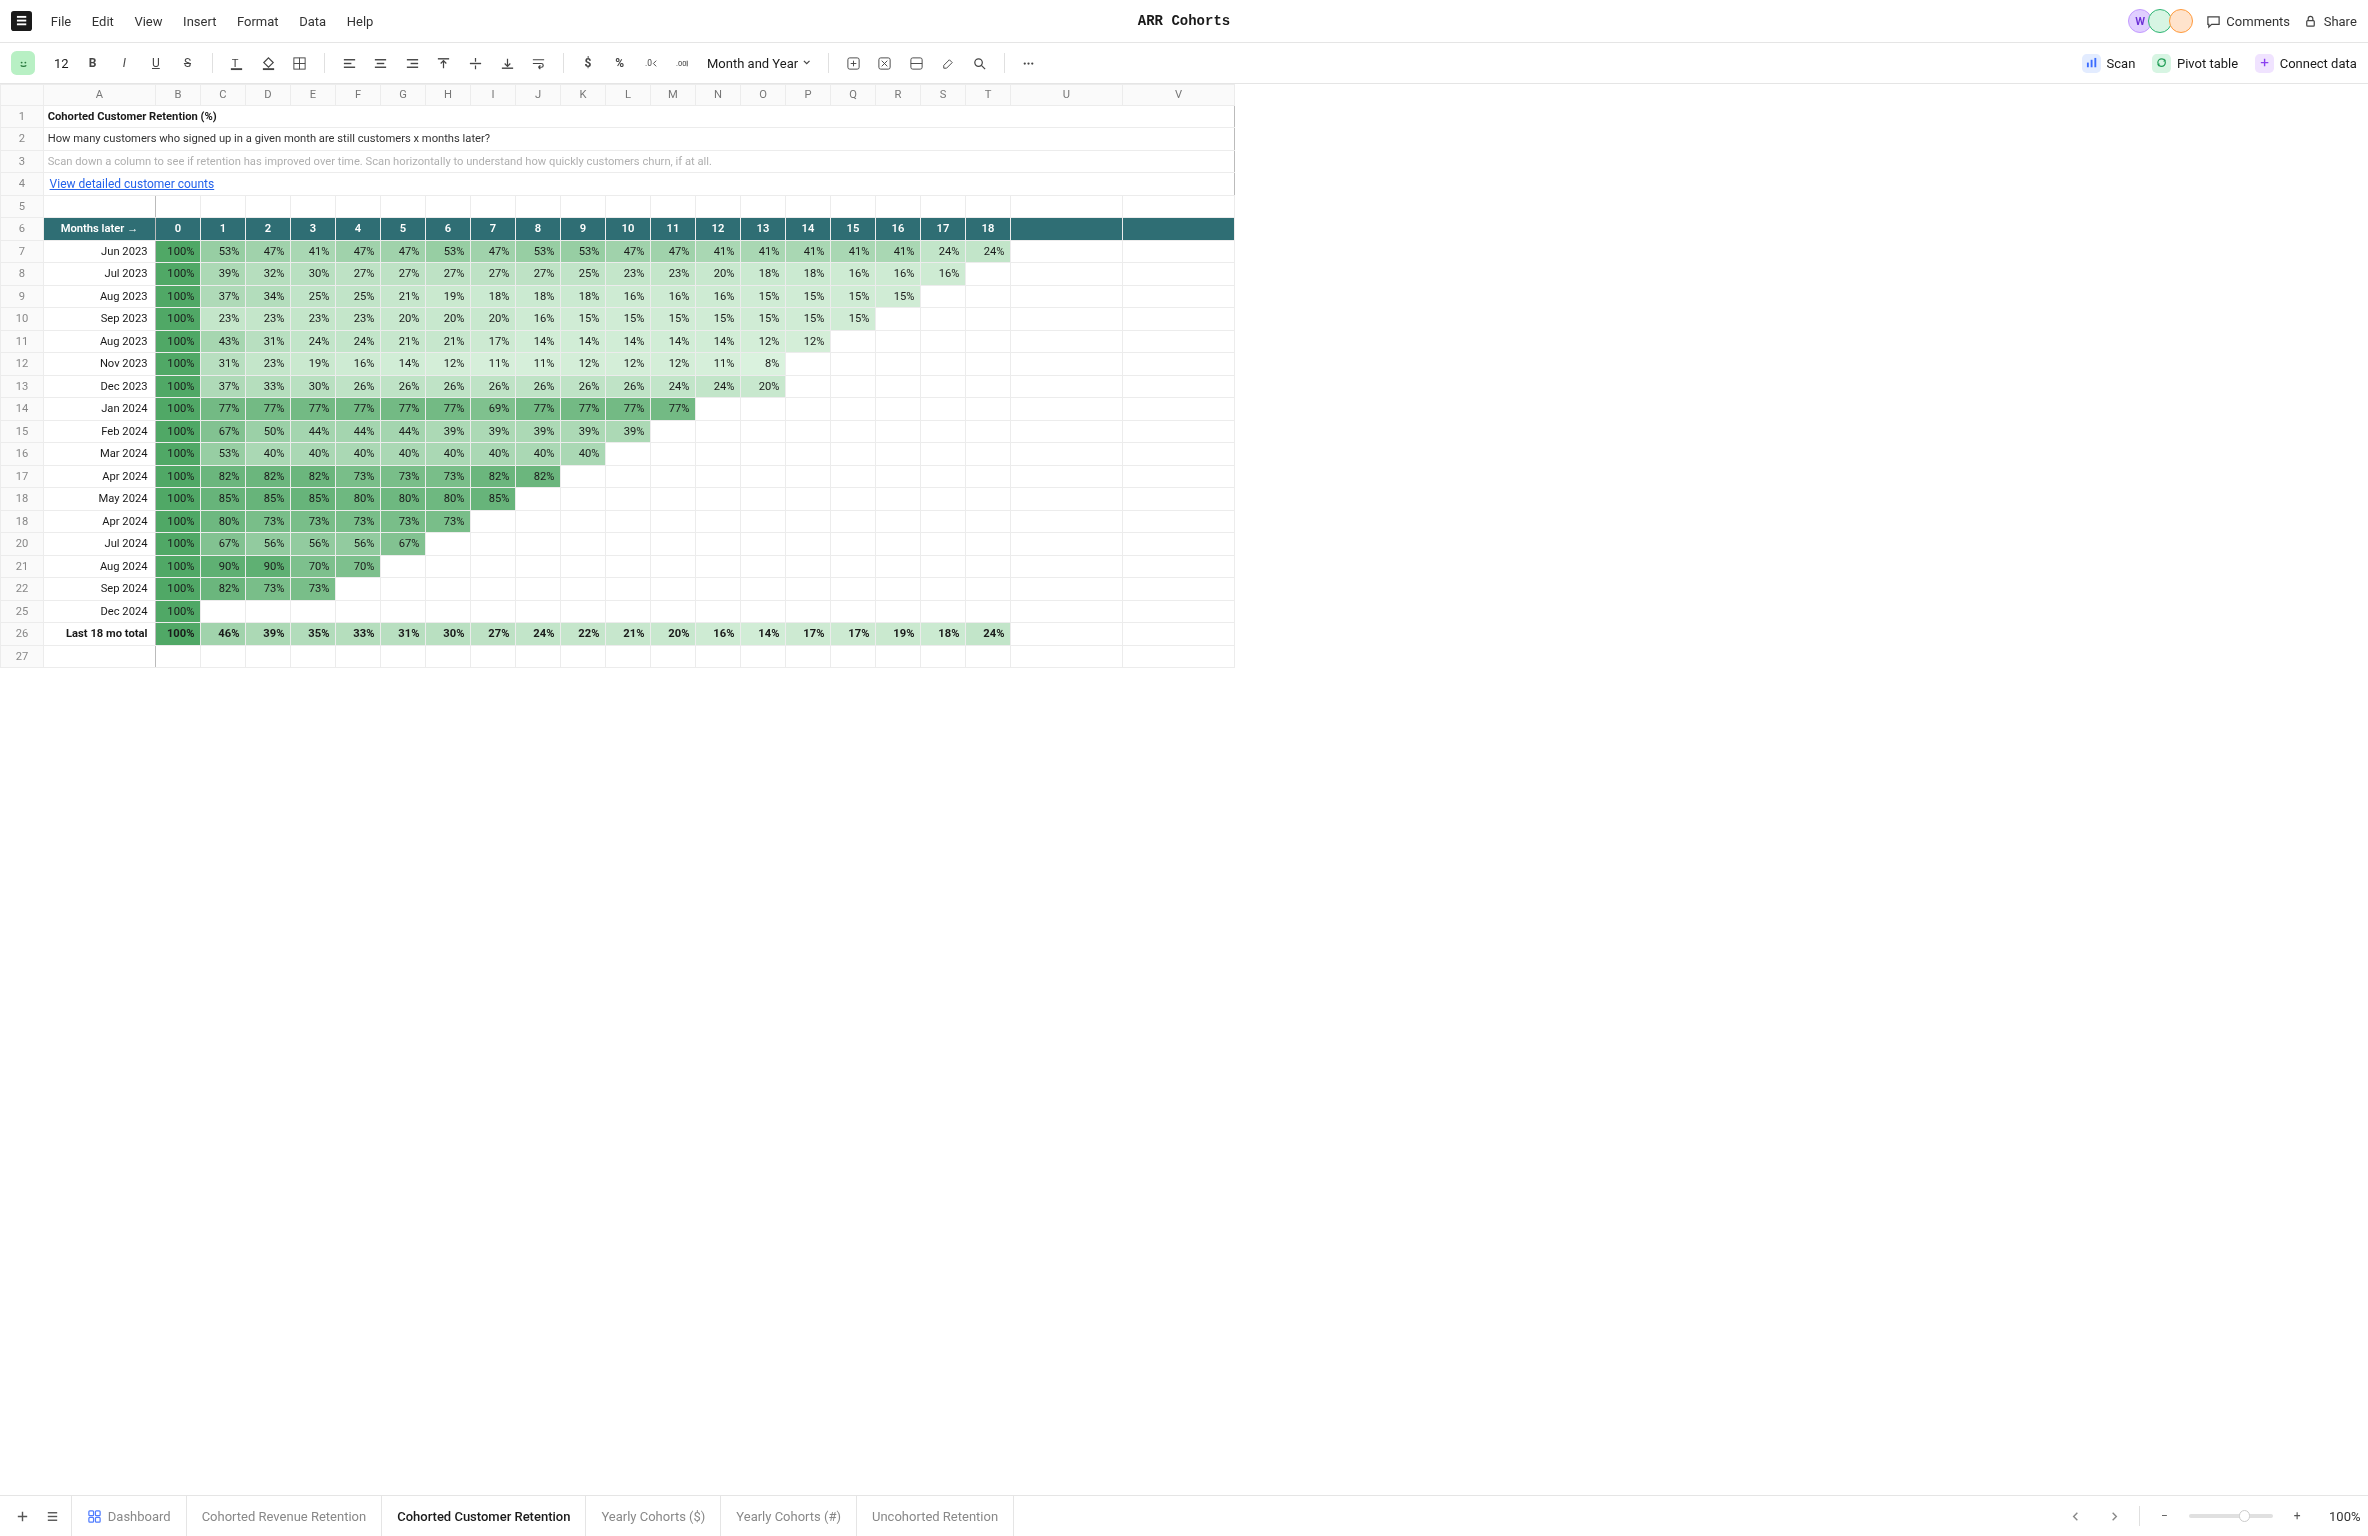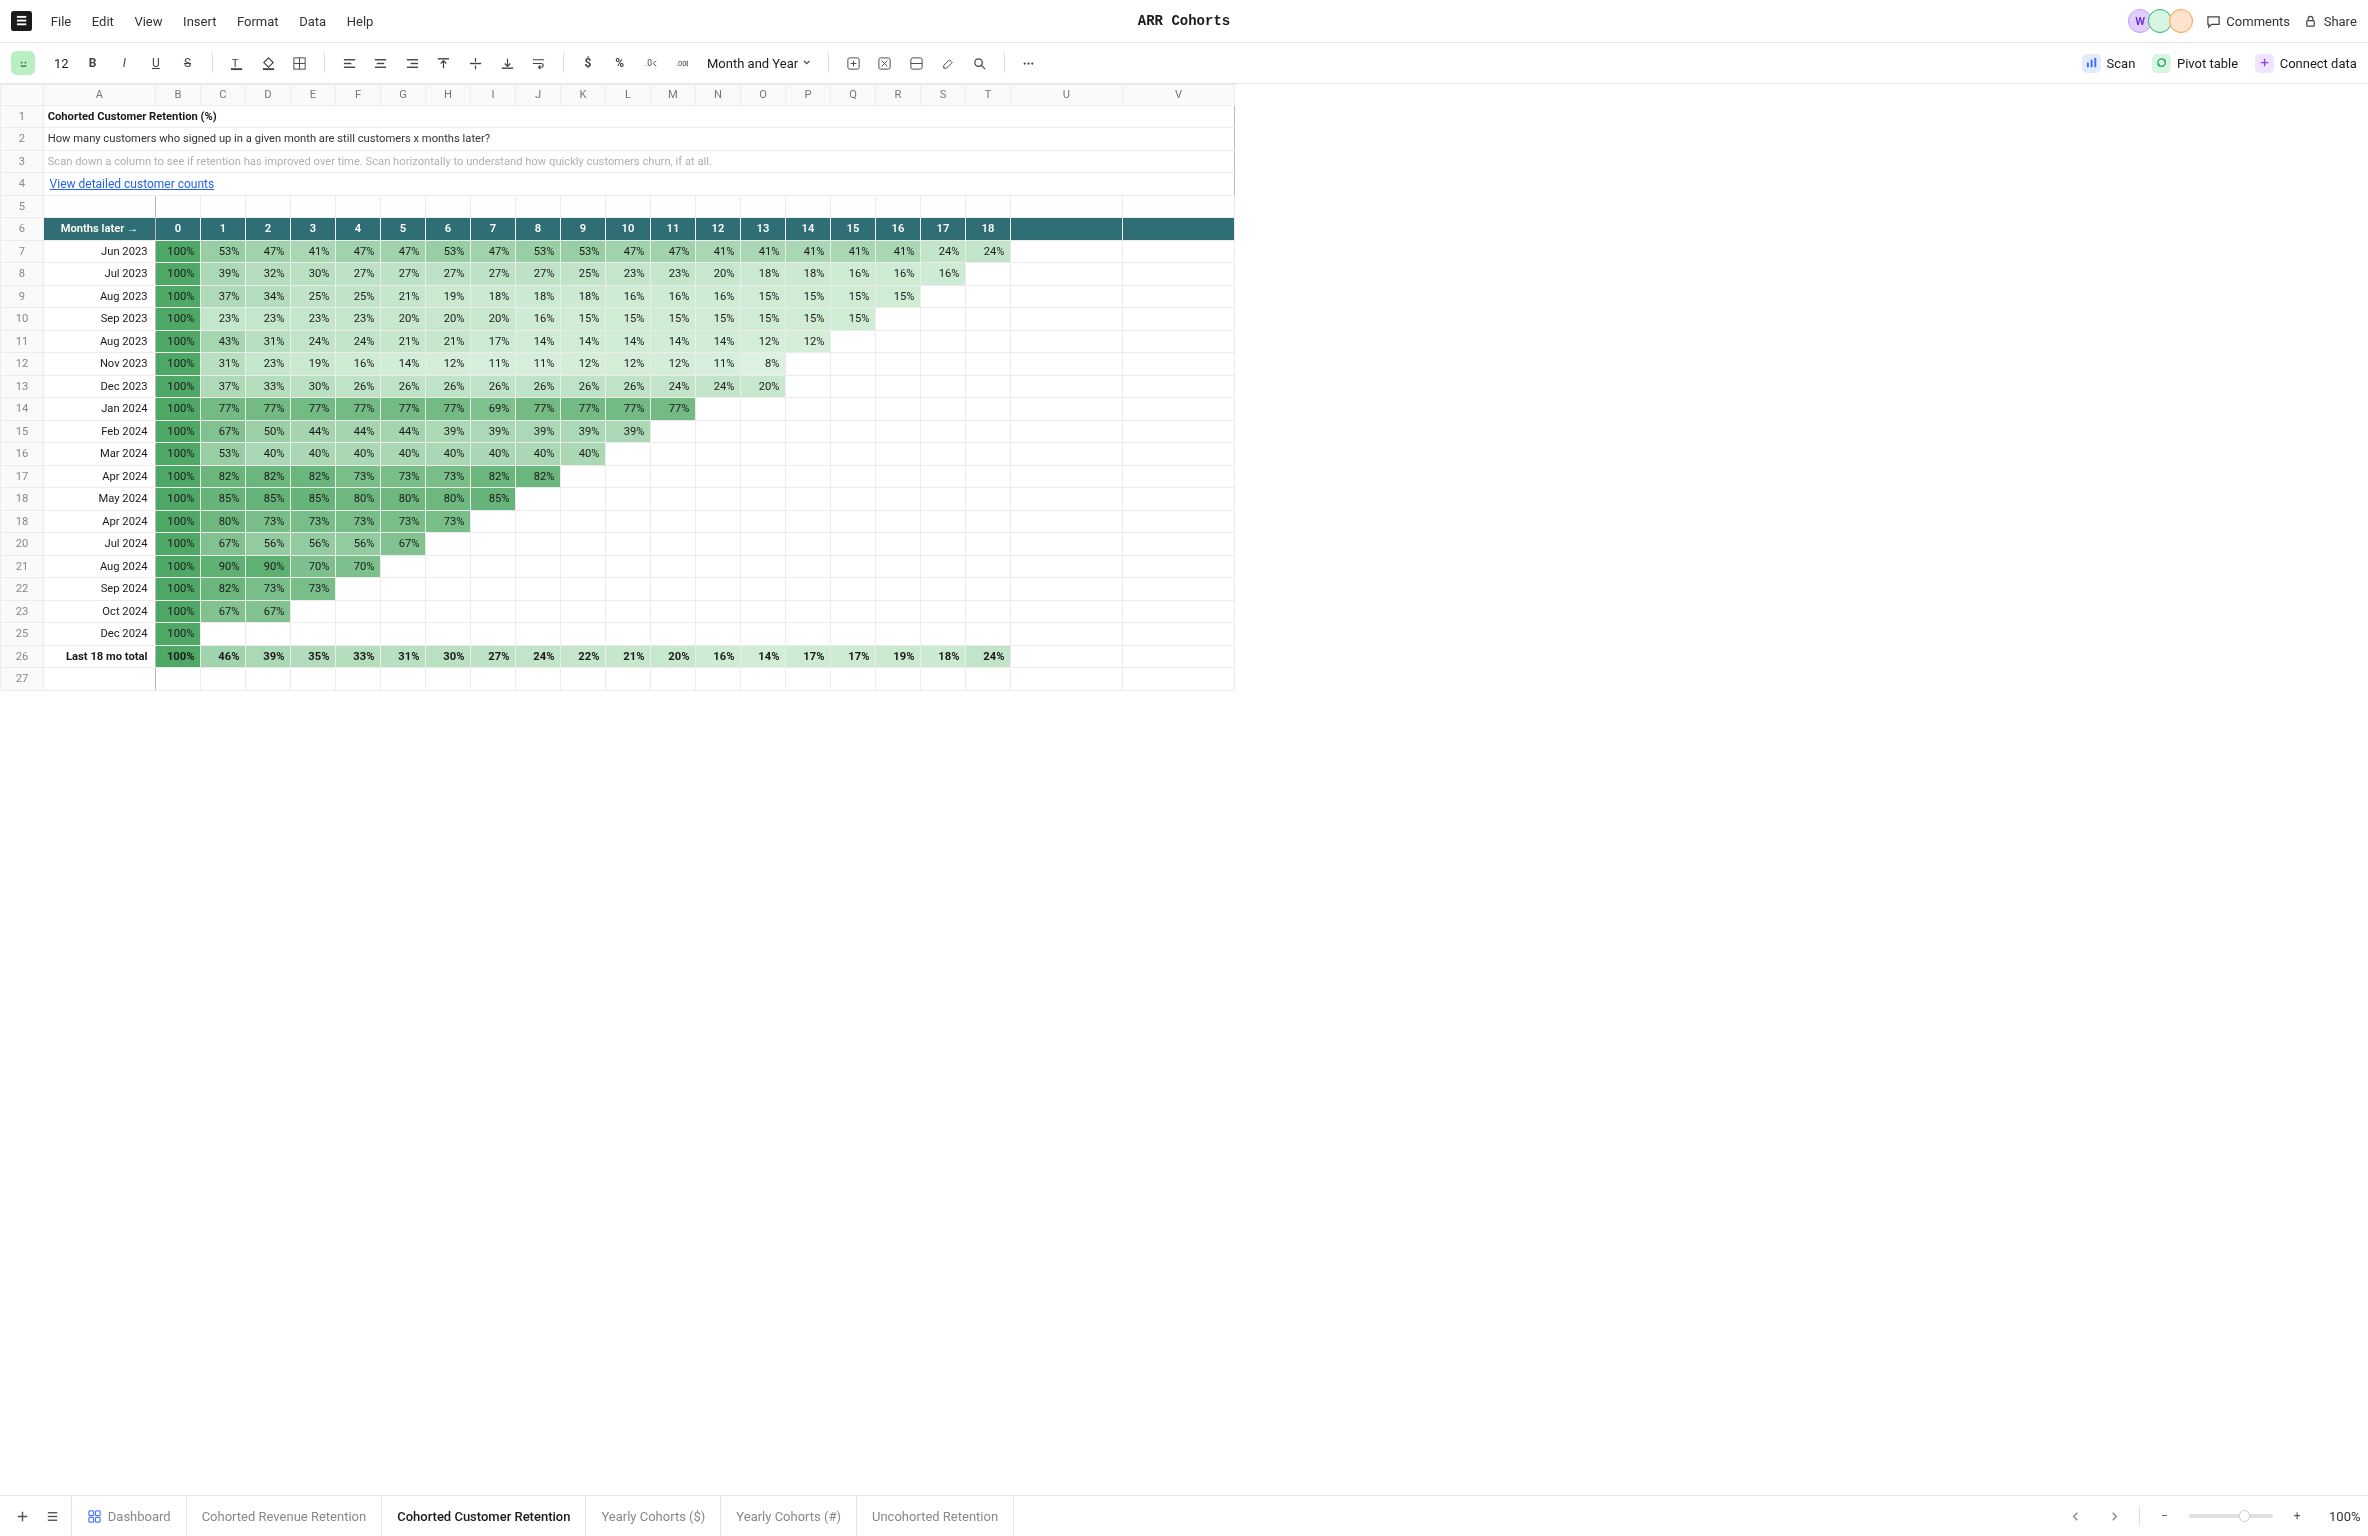--- a/index.html
+++ b/index.html
@@ -789,45 +789,20 @@
           <td></td>
           <td></td>
         </tr>
         <tr>
           <th class="row-hdr">22</th>
           <td class="date-cell colA-border">Sep 2024</td>
           <td class="cell" style="background: rgb(80,168,102);">100%</td>
           <td class="cell" style="background: rgb(107,182,125);">82%</td>
           <td class="cell" style="background: rgb(121,190,137);">73%</td>
           <td class="cell" style="background: rgb(121,190,137);">73%</td>
-          <td></td>
-          <td></td>
-          <td></td>
-          <td></td>
-          <td></td>
-          <td></td>
-          <td></td>
-          <td></td>
-          <td></td>
-          <td></td>
-          <td></td>
-          <td></td>
-          <td></td>
-          <td></td>
-          <td></td>
-          <td></td>
-          <td></td>
-        </tr>
-        <tr>
-          <th class="row-hdr">23</th>
-          <td class="date-cell colA-border">Oct 2024</td>
-          <td class="cell" style="background: rgb(80,168,102);">100%</td>
-          <td class="cell" style="background: rgb(130,194,145);">67%</td>
-          <td class="cell" style="background: rgb(130,194,145);">67%</td>
-          <td></td>
           <td></td>
           <td></td>
           <td></td>
           <td></td>
           <td></td>
           <td></td>
           <td></td>
           <td></td>
           <td></td>
           <td></td>

